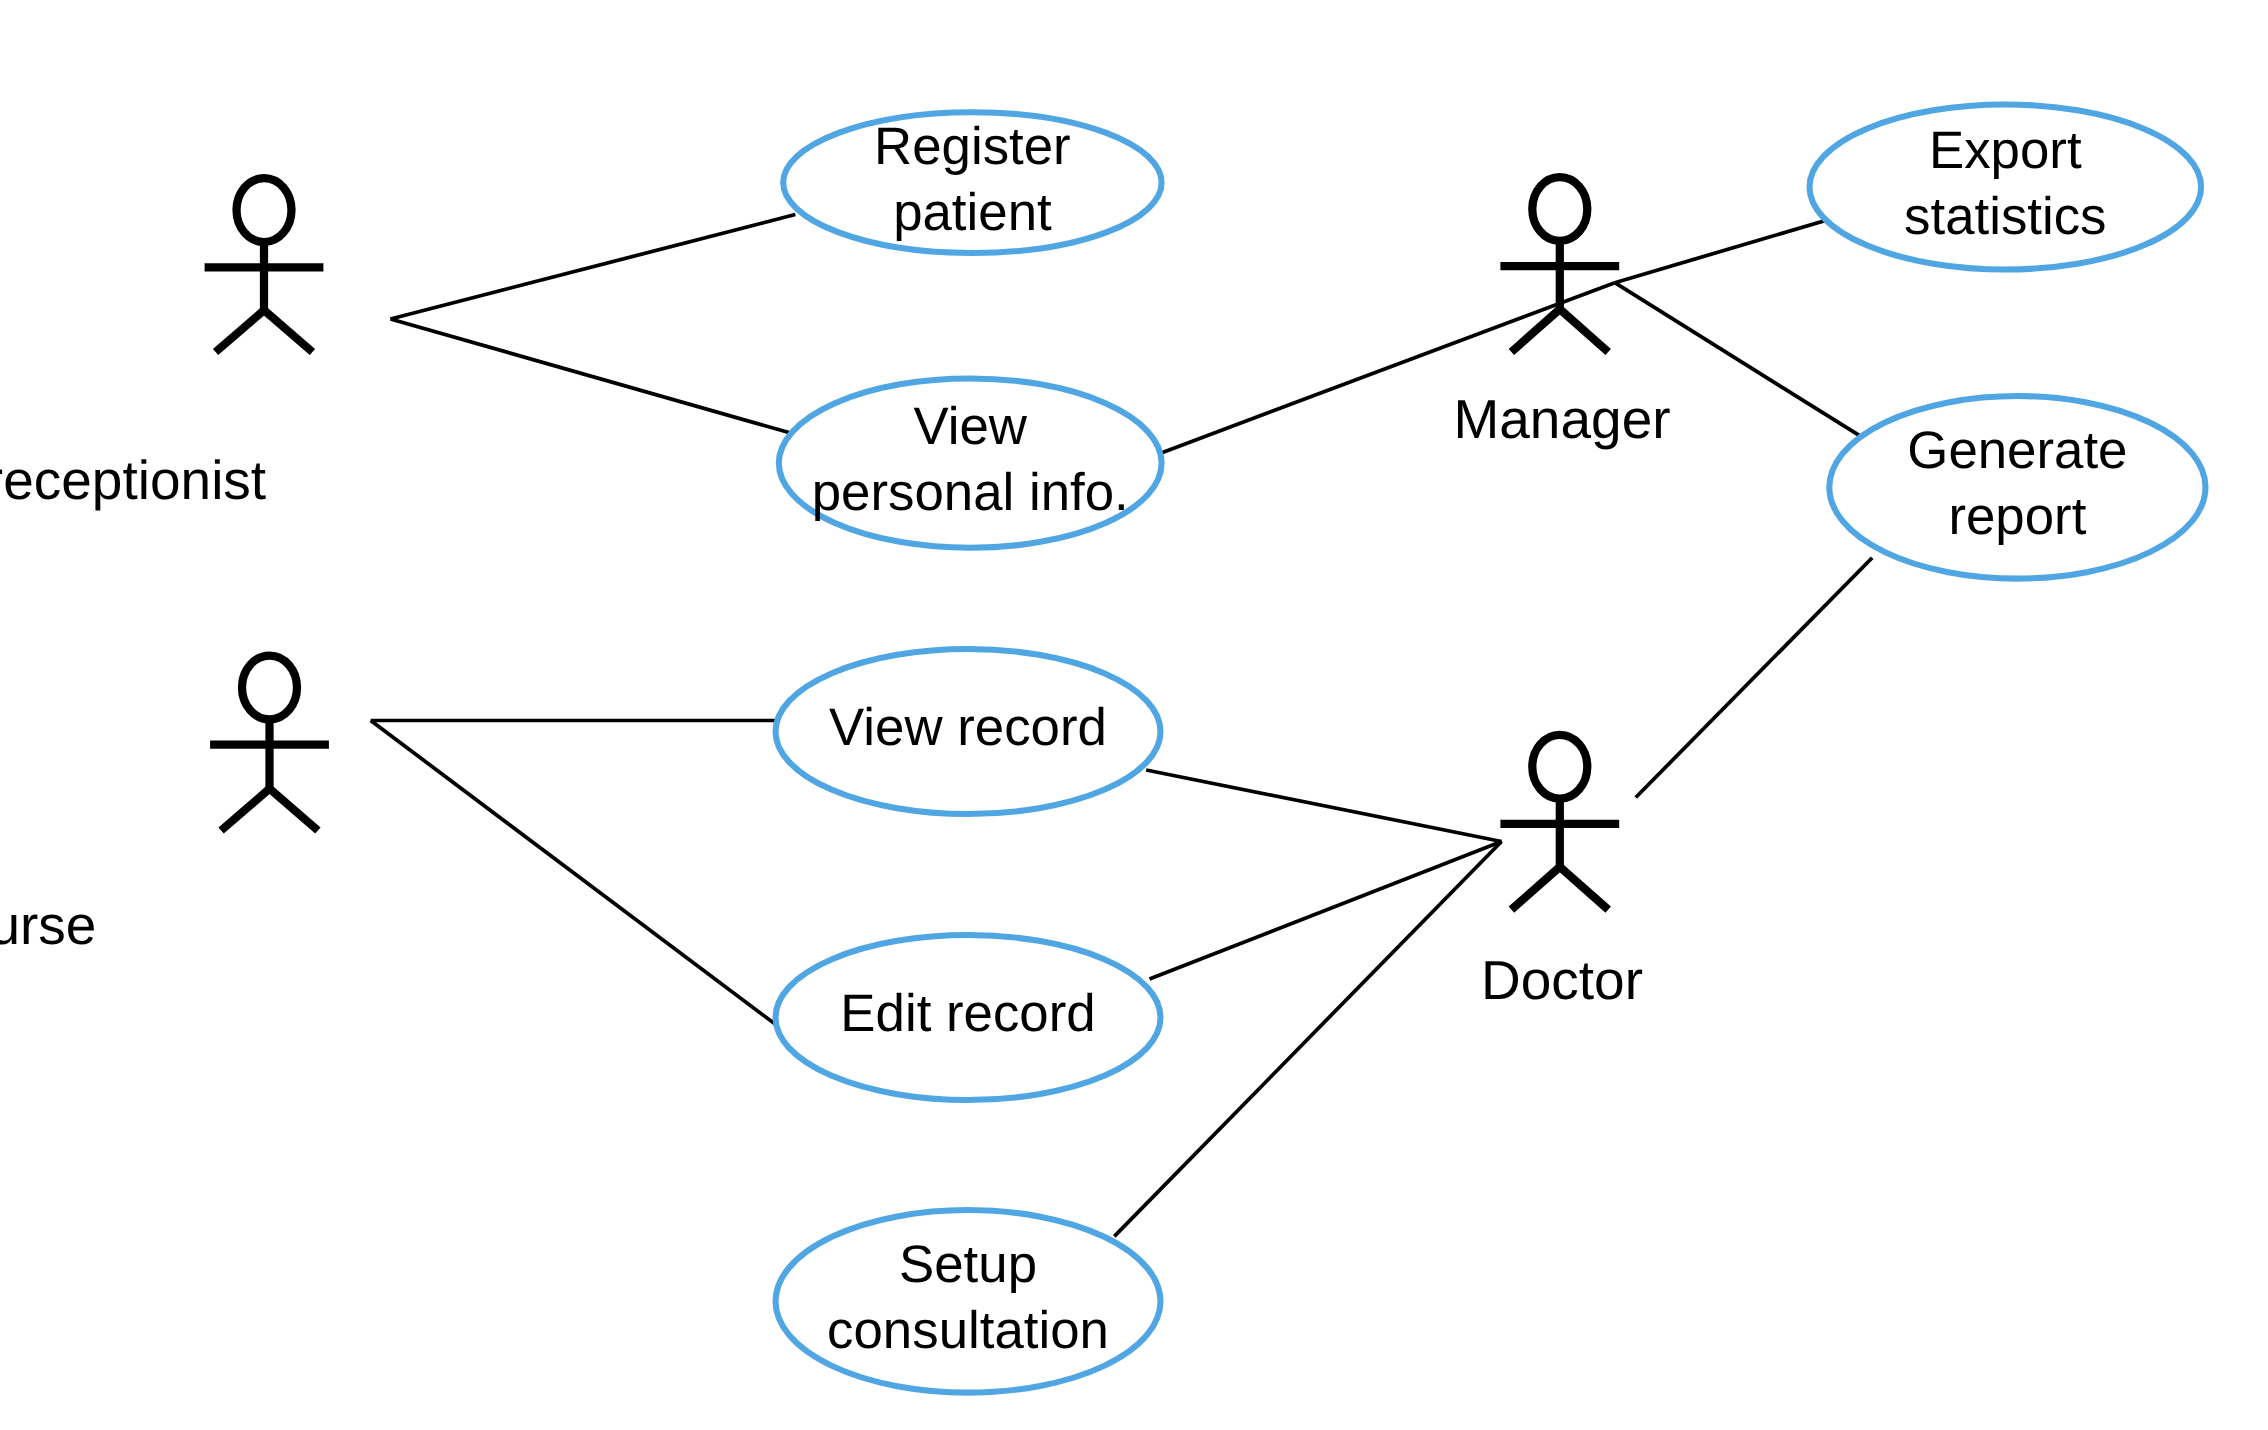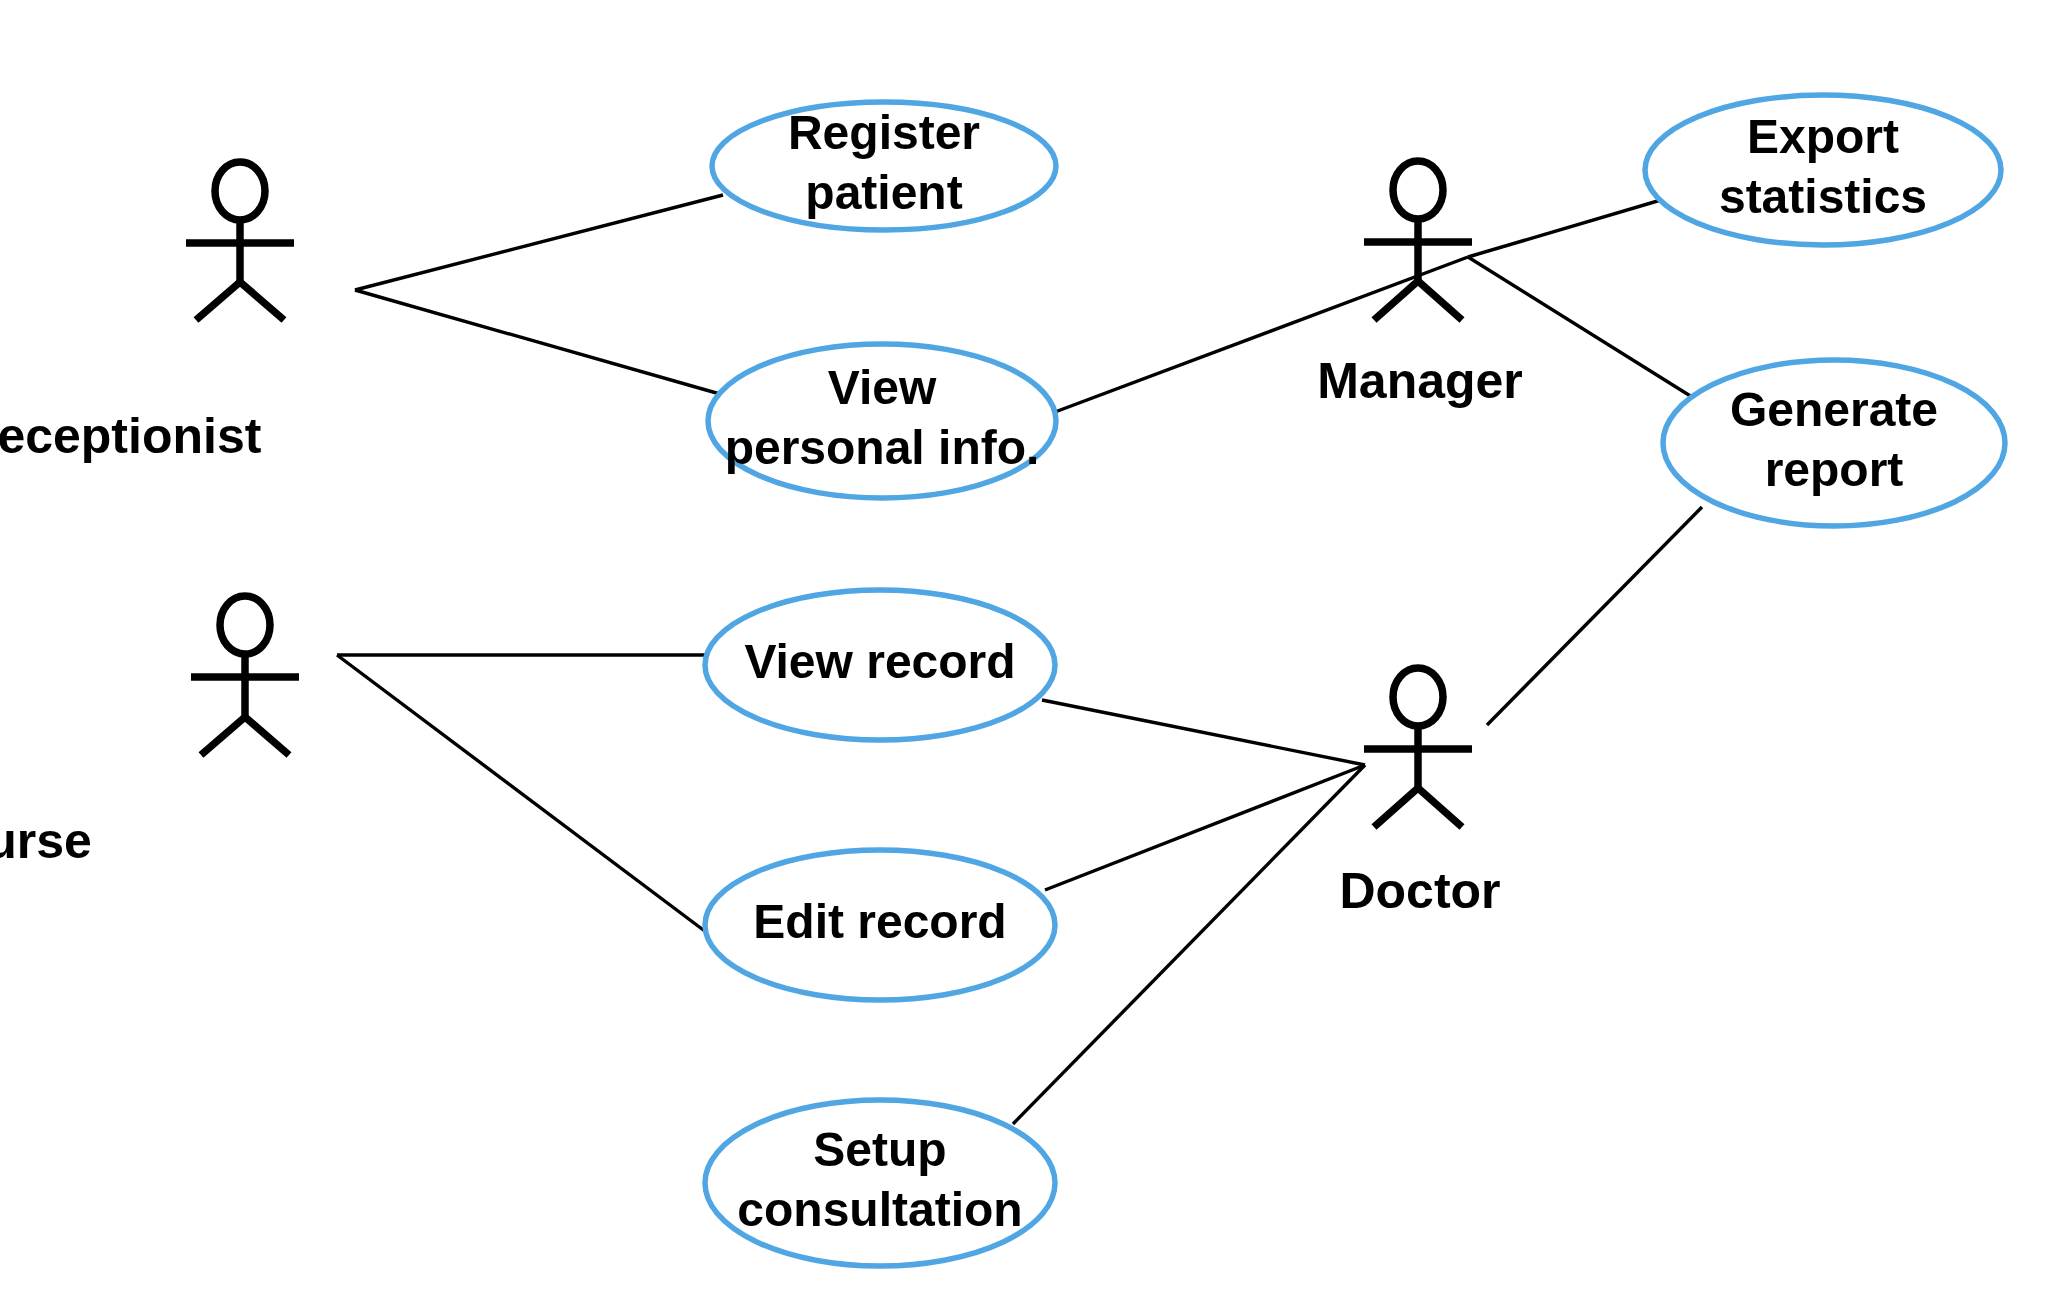--- a/index.html
+++ b/index.html
@@ -10,21 +10,20 @@
   }
   body {
     font-family: "Liberation Sans", sans-serif;
   }
   #diagram-root {
     position: relative;
     width: 2062px;
     height: 1300px;
     background: #ffffff;
     overflow: hidden;
-    font-weight: bold;
   }
   #diagram-svg {
     position: absolute;
     left: 0;
     top: 0;
     width: 2062px;
     height: 1300px;
     display: block;
   }
   .assoc-line {

